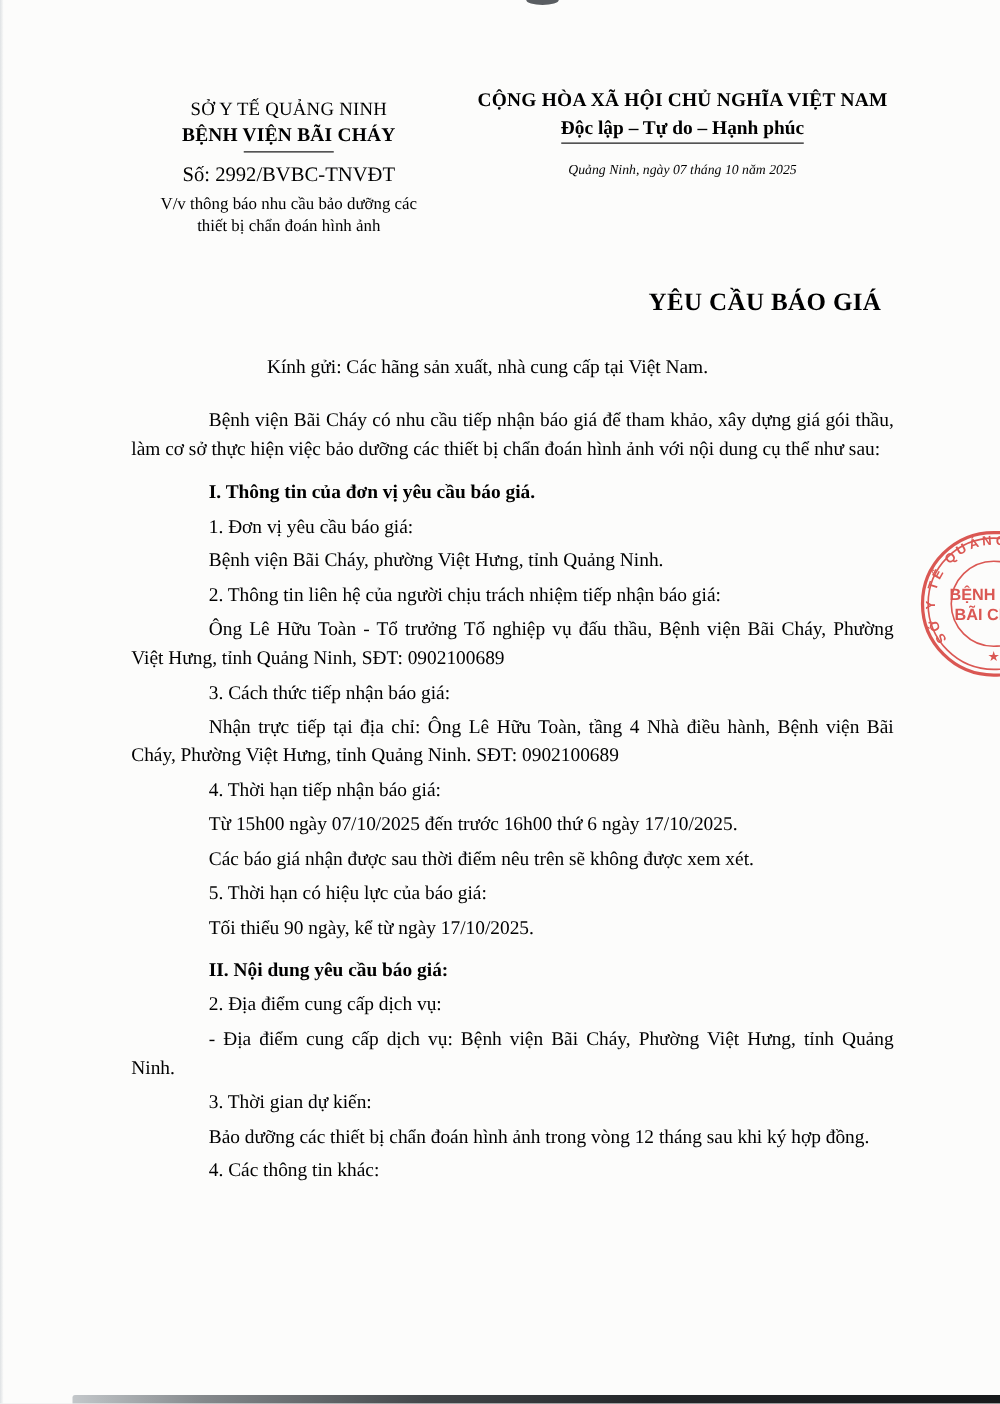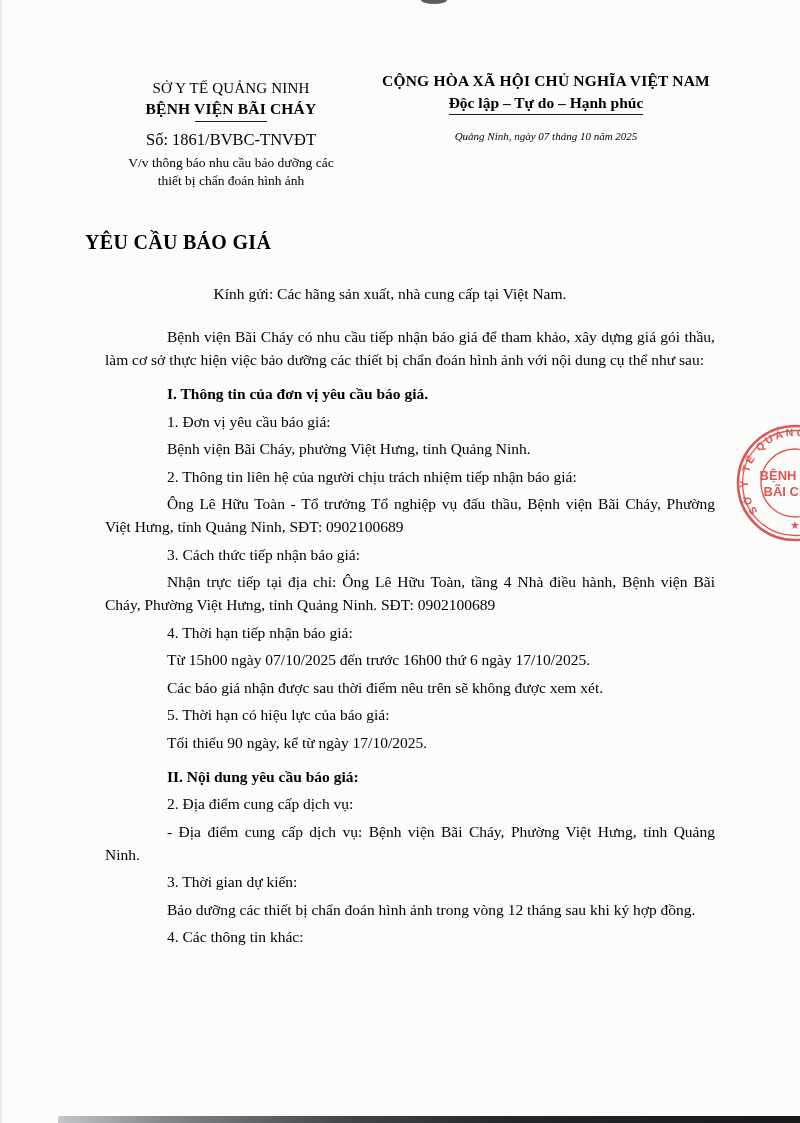--- a/index.html
+++ b/index.html
@@ -49,21 +49,21 @@
     flex: 1;
     text-align: center;
     padding-left: 10px;
   }
   .national-title { font-size: 15.5px; font-weight: bold; letter-spacing: .2px; }
   .motto { font-size: 15.5px; font-weight: bold; display: inline-block; margin-top: 4px;
            padding-bottom: 2px; border-bottom: 1.6px solid #1c1c1e; }
   .date-line { font-size: 11px; font-style: italic; margin-top: 15px; }
   
   .doc-title {
-    text-align: left; font-size: 20px; font-weight: bold;
+    text-align: right; font-size: 20px; font-weight: bold;
     letter-spacing: .3px; margin: 42px 95px 0 85px;
   }
   .salutation { text-align: center; font-size: 15.5px; margin: 31px 105px 0 85px; }
   
   .doc-body {
     margin: 22px 85px 0 105px;
     font-size: 15.5px;
     line-height: 23px;
   }
   .doc-body p { margin: 0 0 4.5px 0; text-indent: 62px; text-align: justify; }
@@ -78,21 +78,21 @@
 <div class="page">
 
   <div class="scan-left-edge"></div>
   <div class="scan-top-mark"></div>
 
   <div class="doc-header">
     <div class="header-left">
       <div class="org-parent">SỞ Y TẾ QUẢNG NINH</div>
       <div class="org-name">BỆNH VIỆN BÃI CHÁY</div>
       <div class="org-underline"></div>
-      <div class="doc-number">Số: 1861/BVBC-TNVĐT</div>
+      <div class="doc-number">Số: 2992/BVBC-TNVĐT</div>
       <div class="doc-subject">V/v thông báo nhu cầu bảo dưỡng các thiết bị chẩn đoán hình ảnh</div>
     </div>
     <div class="header-right">
       <div class="national-title">CỘNG HÒA XÃ HỘI CHỦ NGHĨA VIỆT NAM</div>
       <div><span class="motto">Độc lập – Tự do – Hạnh phúc</span></div>
       <div class="date-line">Quảng Ninh, ngày 07 tháng 10 năm 2025</div>
     </div>
   </div>
 
   <div class="doc-title">YÊU CẦU BÁO GIÁ</div>

